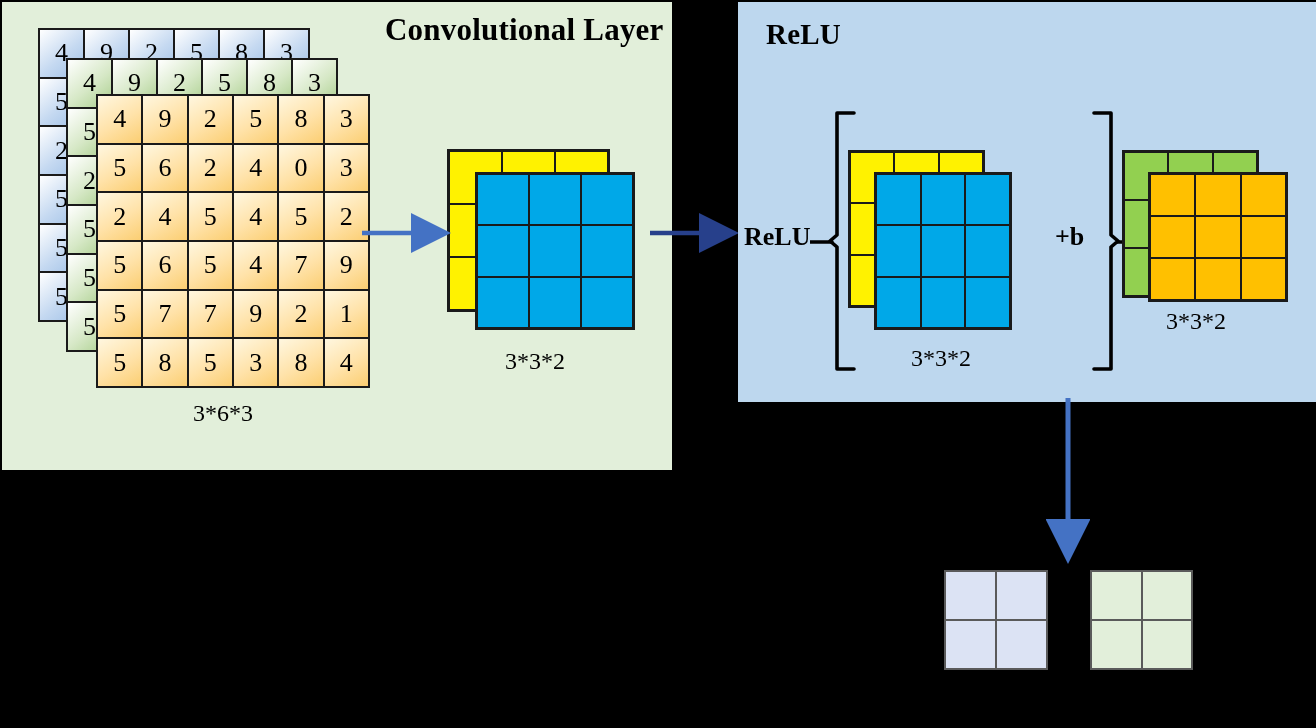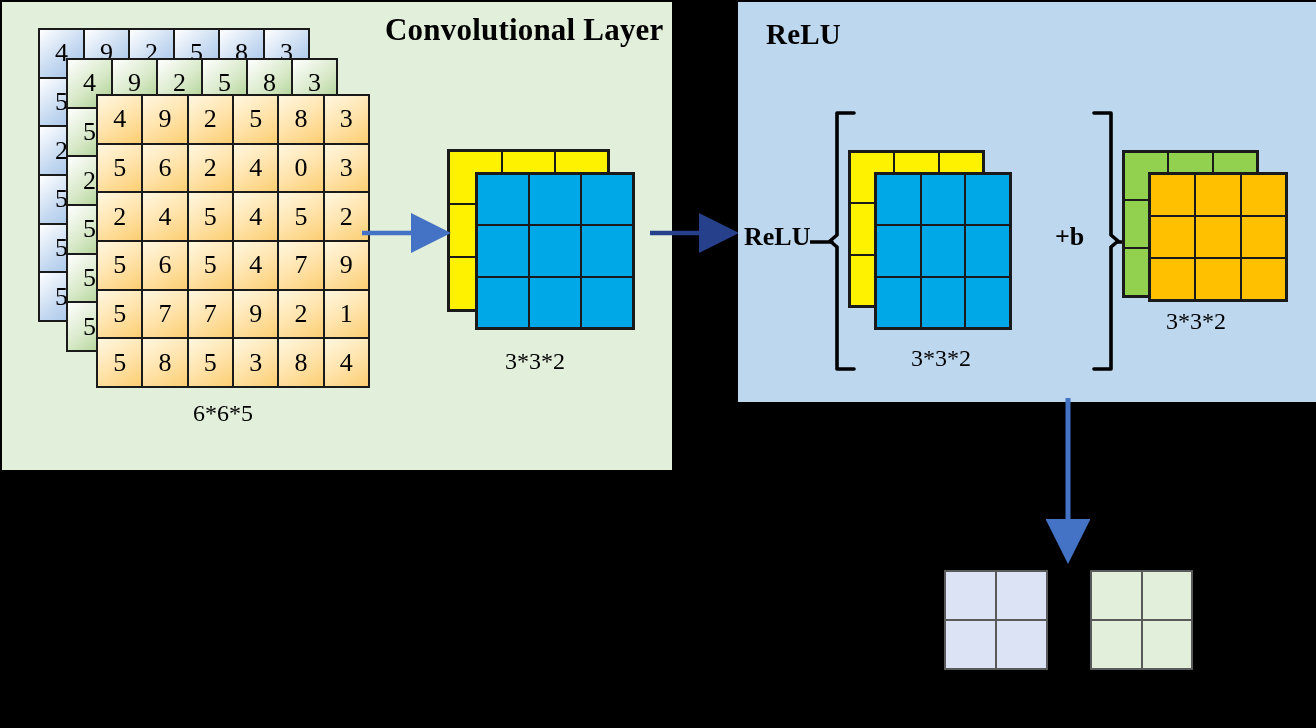--- a/index.html
+++ b/index.html
@@ -263,21 +263,21 @@
       <div class="cell">2</div>
       <div class="cell">1</div>
       <div class="cell">5</div>
       <div class="cell">8</div>
       <div class="cell">5</div>
       <div class="cell">3</div>
       <div class="cell">8</div>
       <div class="cell">4</div>
     </div>
 
-  <div class="caption" id="cap-input">6*6*5</div>
+  <div class="caption" id="cap-input">3*6*3</div>
 
   <div class="grid3" id="g-yellow-1">
       <div class="cell"></div>
       <div class="cell"></div>
       <div class="cell"></div>
       <div class="cell"></div>
       <div class="cell"></div>
       <div class="cell"></div>
       <div class="cell"></div>
       <div class="cell"></div>

